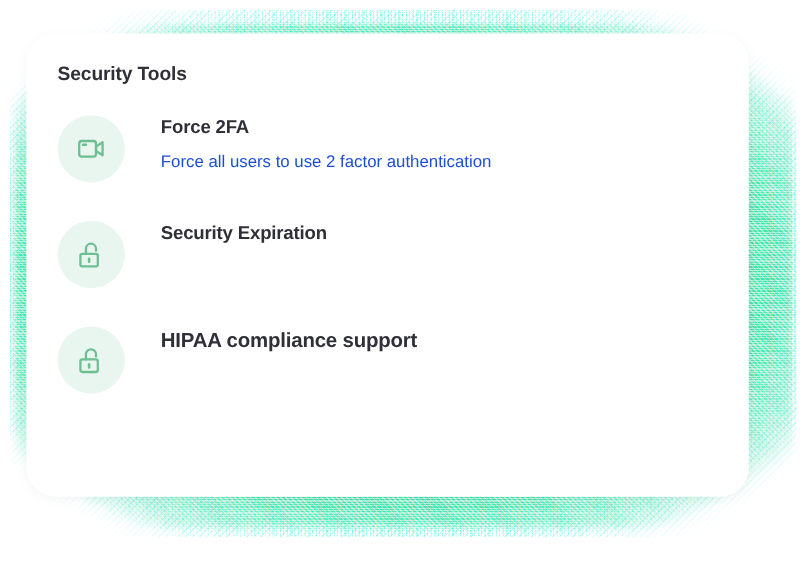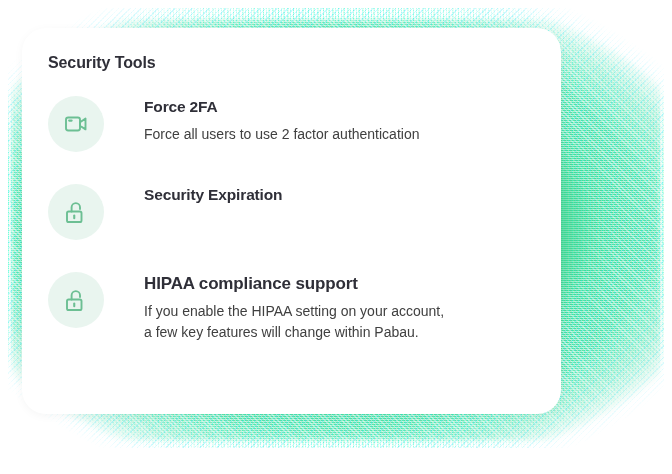--- a/index.html
+++ b/index.html
@@ -72,21 +72,21 @@
       radial-gradient(ellipse 63% 61% at 50% 50%, rgba(0,0,0,0) 56%, #000 70%, #000 90%, rgba(0,0,0,0) 100%);
     mask-image:
       radial-gradient(ellipse 63% 61% at 50% 50%, rgba(0,0,0,0) 56%, #000 70%, #000 90%, rgba(0,0,0,0) 100%);
   }
 
   
   .card {
     position: absolute;
     left: 22px;
     top: 28px;
-    width: 539px;
+    width: 602px;
     height: 386px;
     background: #ffffff;
     border-radius: 24px;
     box-shadow: 0 2px 10px rgba(0,0,0,.04);
     box-sizing: border-box;
     padding: 26px 30px 0 26px;
   }
 
   .card-title {
     font-size: 16px;
@@ -97,21 +97,21 @@
   }
 
   
   .tool-list {
     display: flex;
     flex-direction: column;
   }
   .tool-row {
     display: flex;
     align-items: flex-start;
-    gap: 40px;
+    gap: 30px;
     margin-bottom: 30px;
   }
   .tool-row:last-child { margin-bottom: 0; }
 
   .icon-circle {
     flex: 0 0 auto;
     width: 56px;
     height: 56px;
     border-radius: 50%;
     background: #e9f5ef;
@@ -129,21 +129,21 @@
     font-weight: bold;
     color: #2f2f38;
     letter-spacing: -0.15px;
     line-height: 1.2;
     margin: 0 0 7px 0;
   }
   .tool-name.big { font-size: 17px; }
 
   .tool-desc {
     font-size: 14px;
-    color: #404040;
+    color: #1d4ed8;
     line-height: 1.45;
     margin: 0;
     white-space: pre-line;
   }
 </style>
 </head>
 <body>
 
 <div class="stage">
 
@@ -189,20 +189,18 @@
       <div class="tool-row">
         <span class="icon-circle">
           <svg width="26" height="27" viewBox="0 0 26 27" fill="none" stroke="#6cbf93" stroke-width="1.9" stroke-linecap="round" stroke-linejoin="round">
             <rect x="4" y="12.5" width="14.5" height="10.5" rx="1.6"></rect>
             <path d="M8.6 12.5 V8.3 a4.2 4.2 0 0 1 8.4 0 V10"></path>
             <line x1="11.25" y1="16.6" x2="11.25" y2="19.2" stroke-width="2.1"></line>
           </svg>
         </span>
         <div class="tool-text">
           <p class="tool-name big">HIPAA compliance support</p>
-          <p class="tool-desc">If you enable the HIPAA setting on your account,
-a few key features will change within Pabau.</p>
         </div>
       </div>
 
     </div>
   </div>
 </div>
 
 </body></html>

